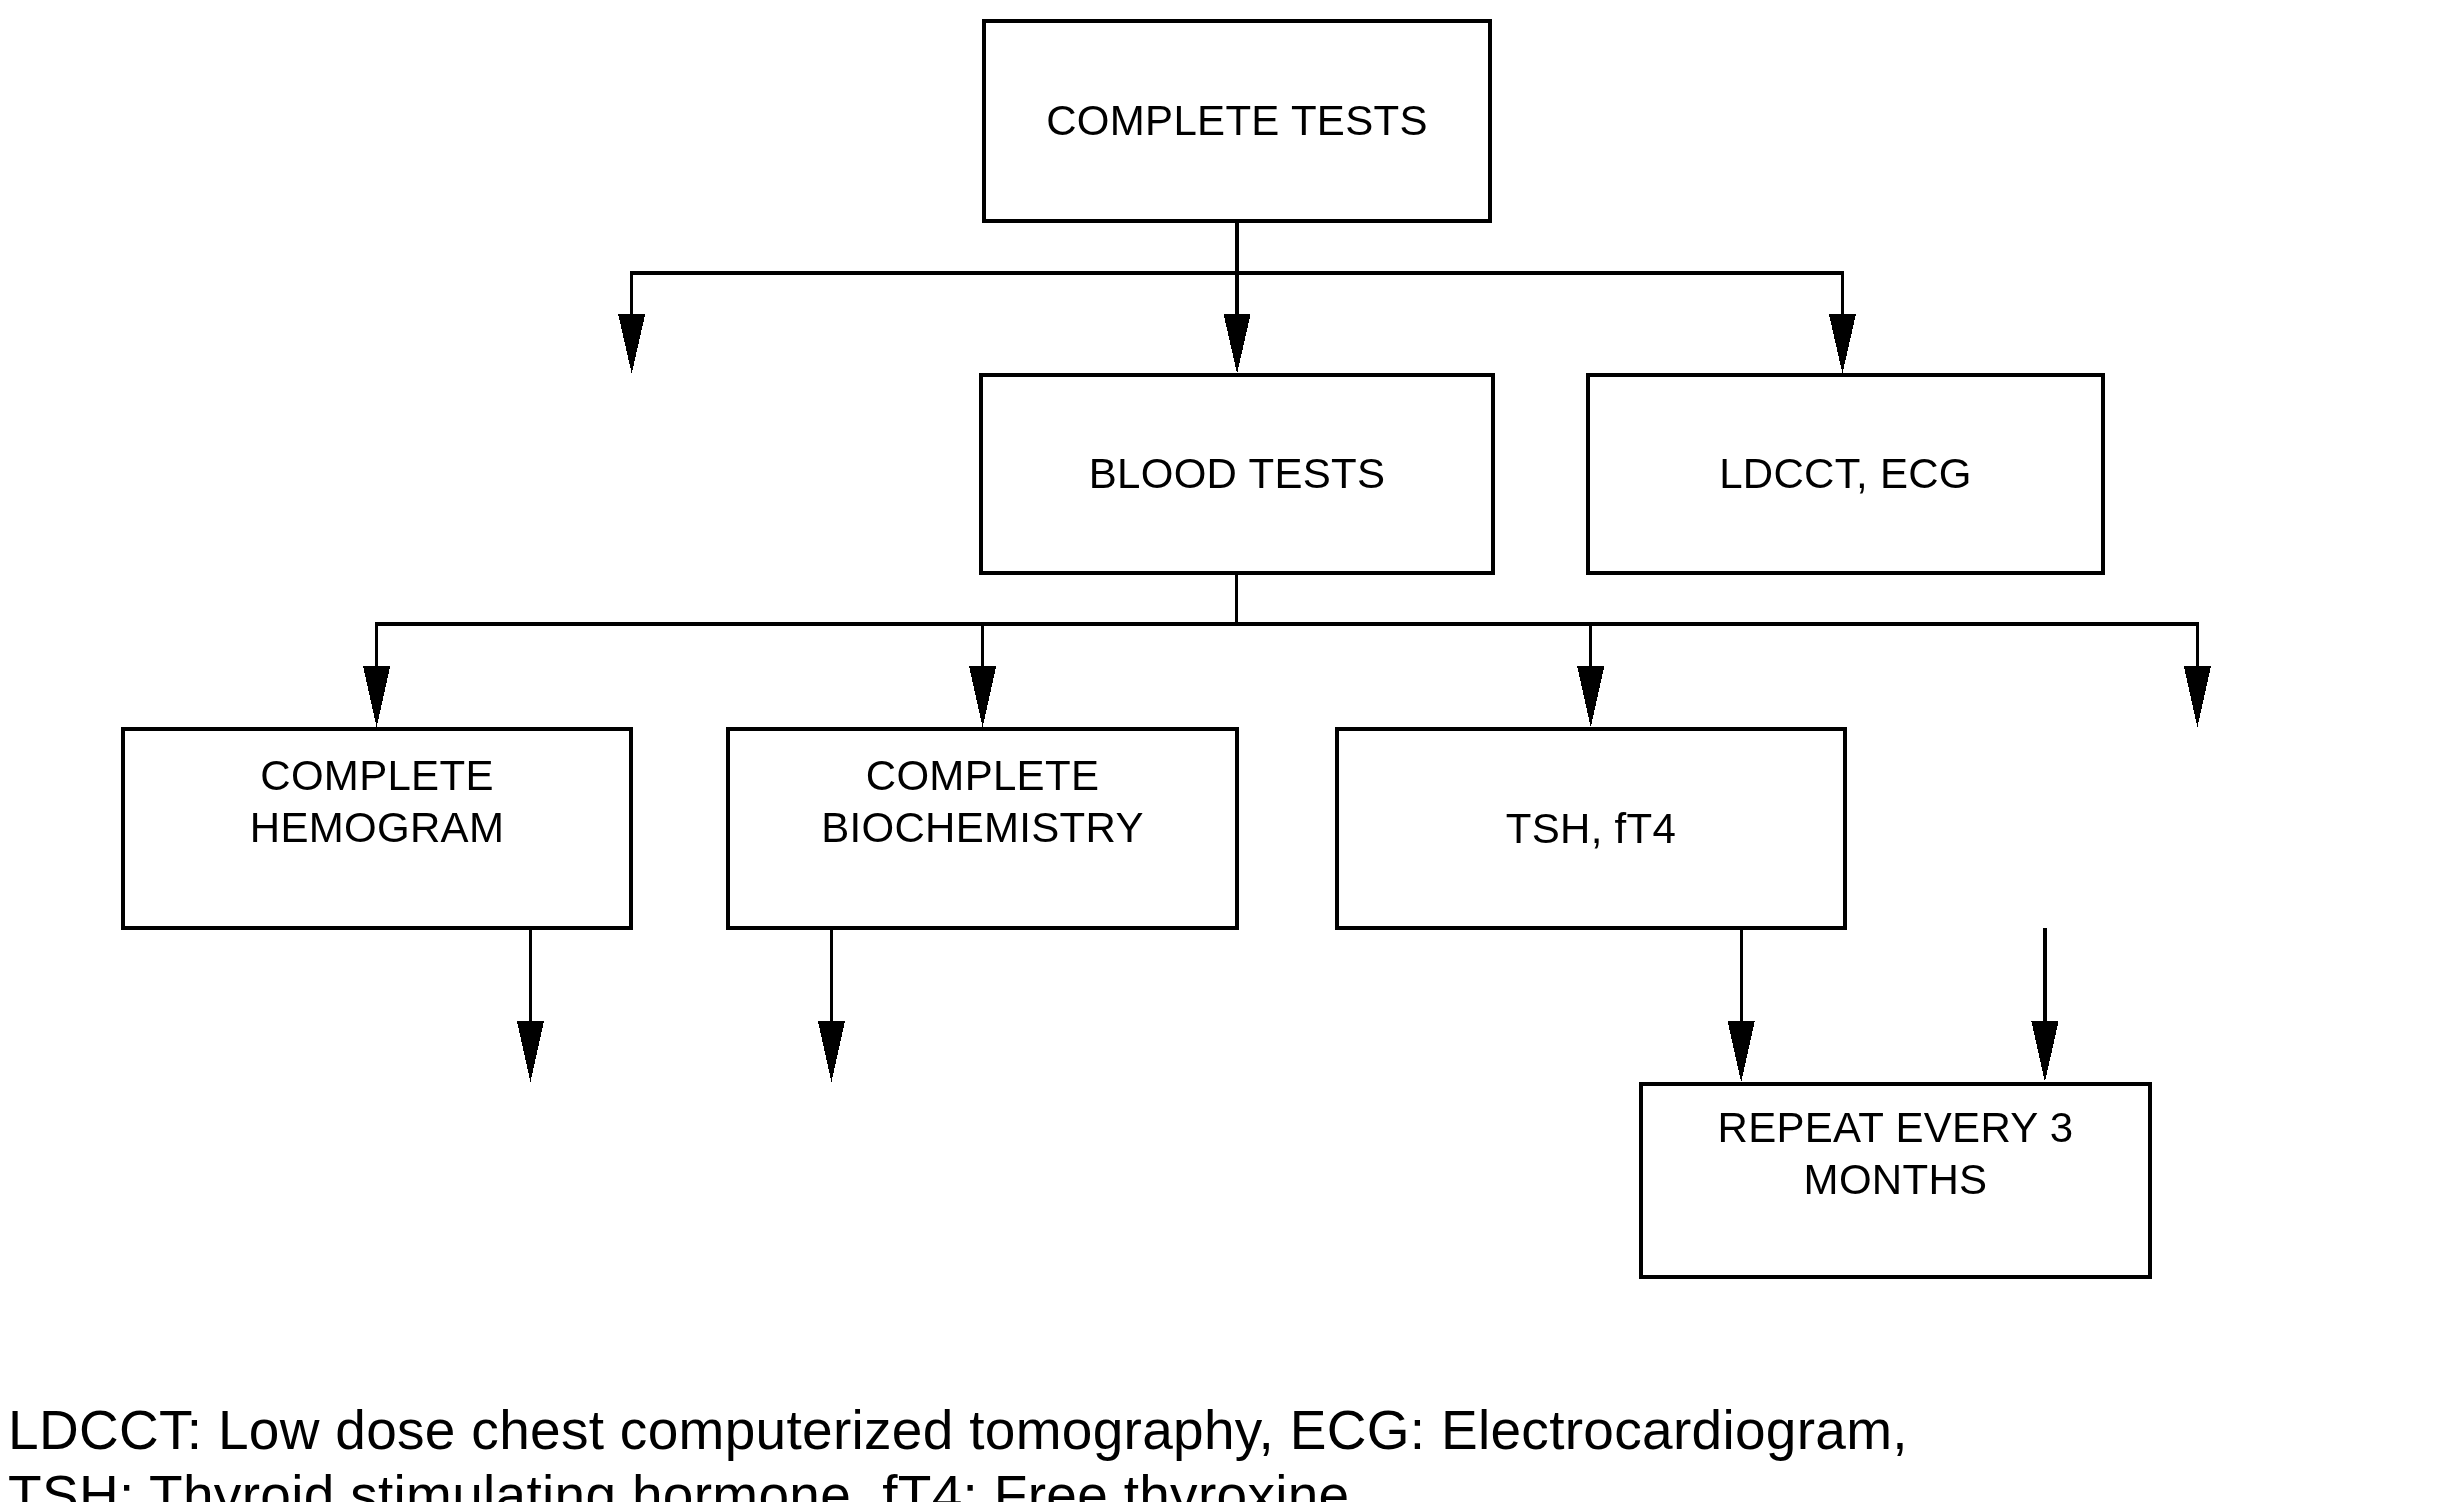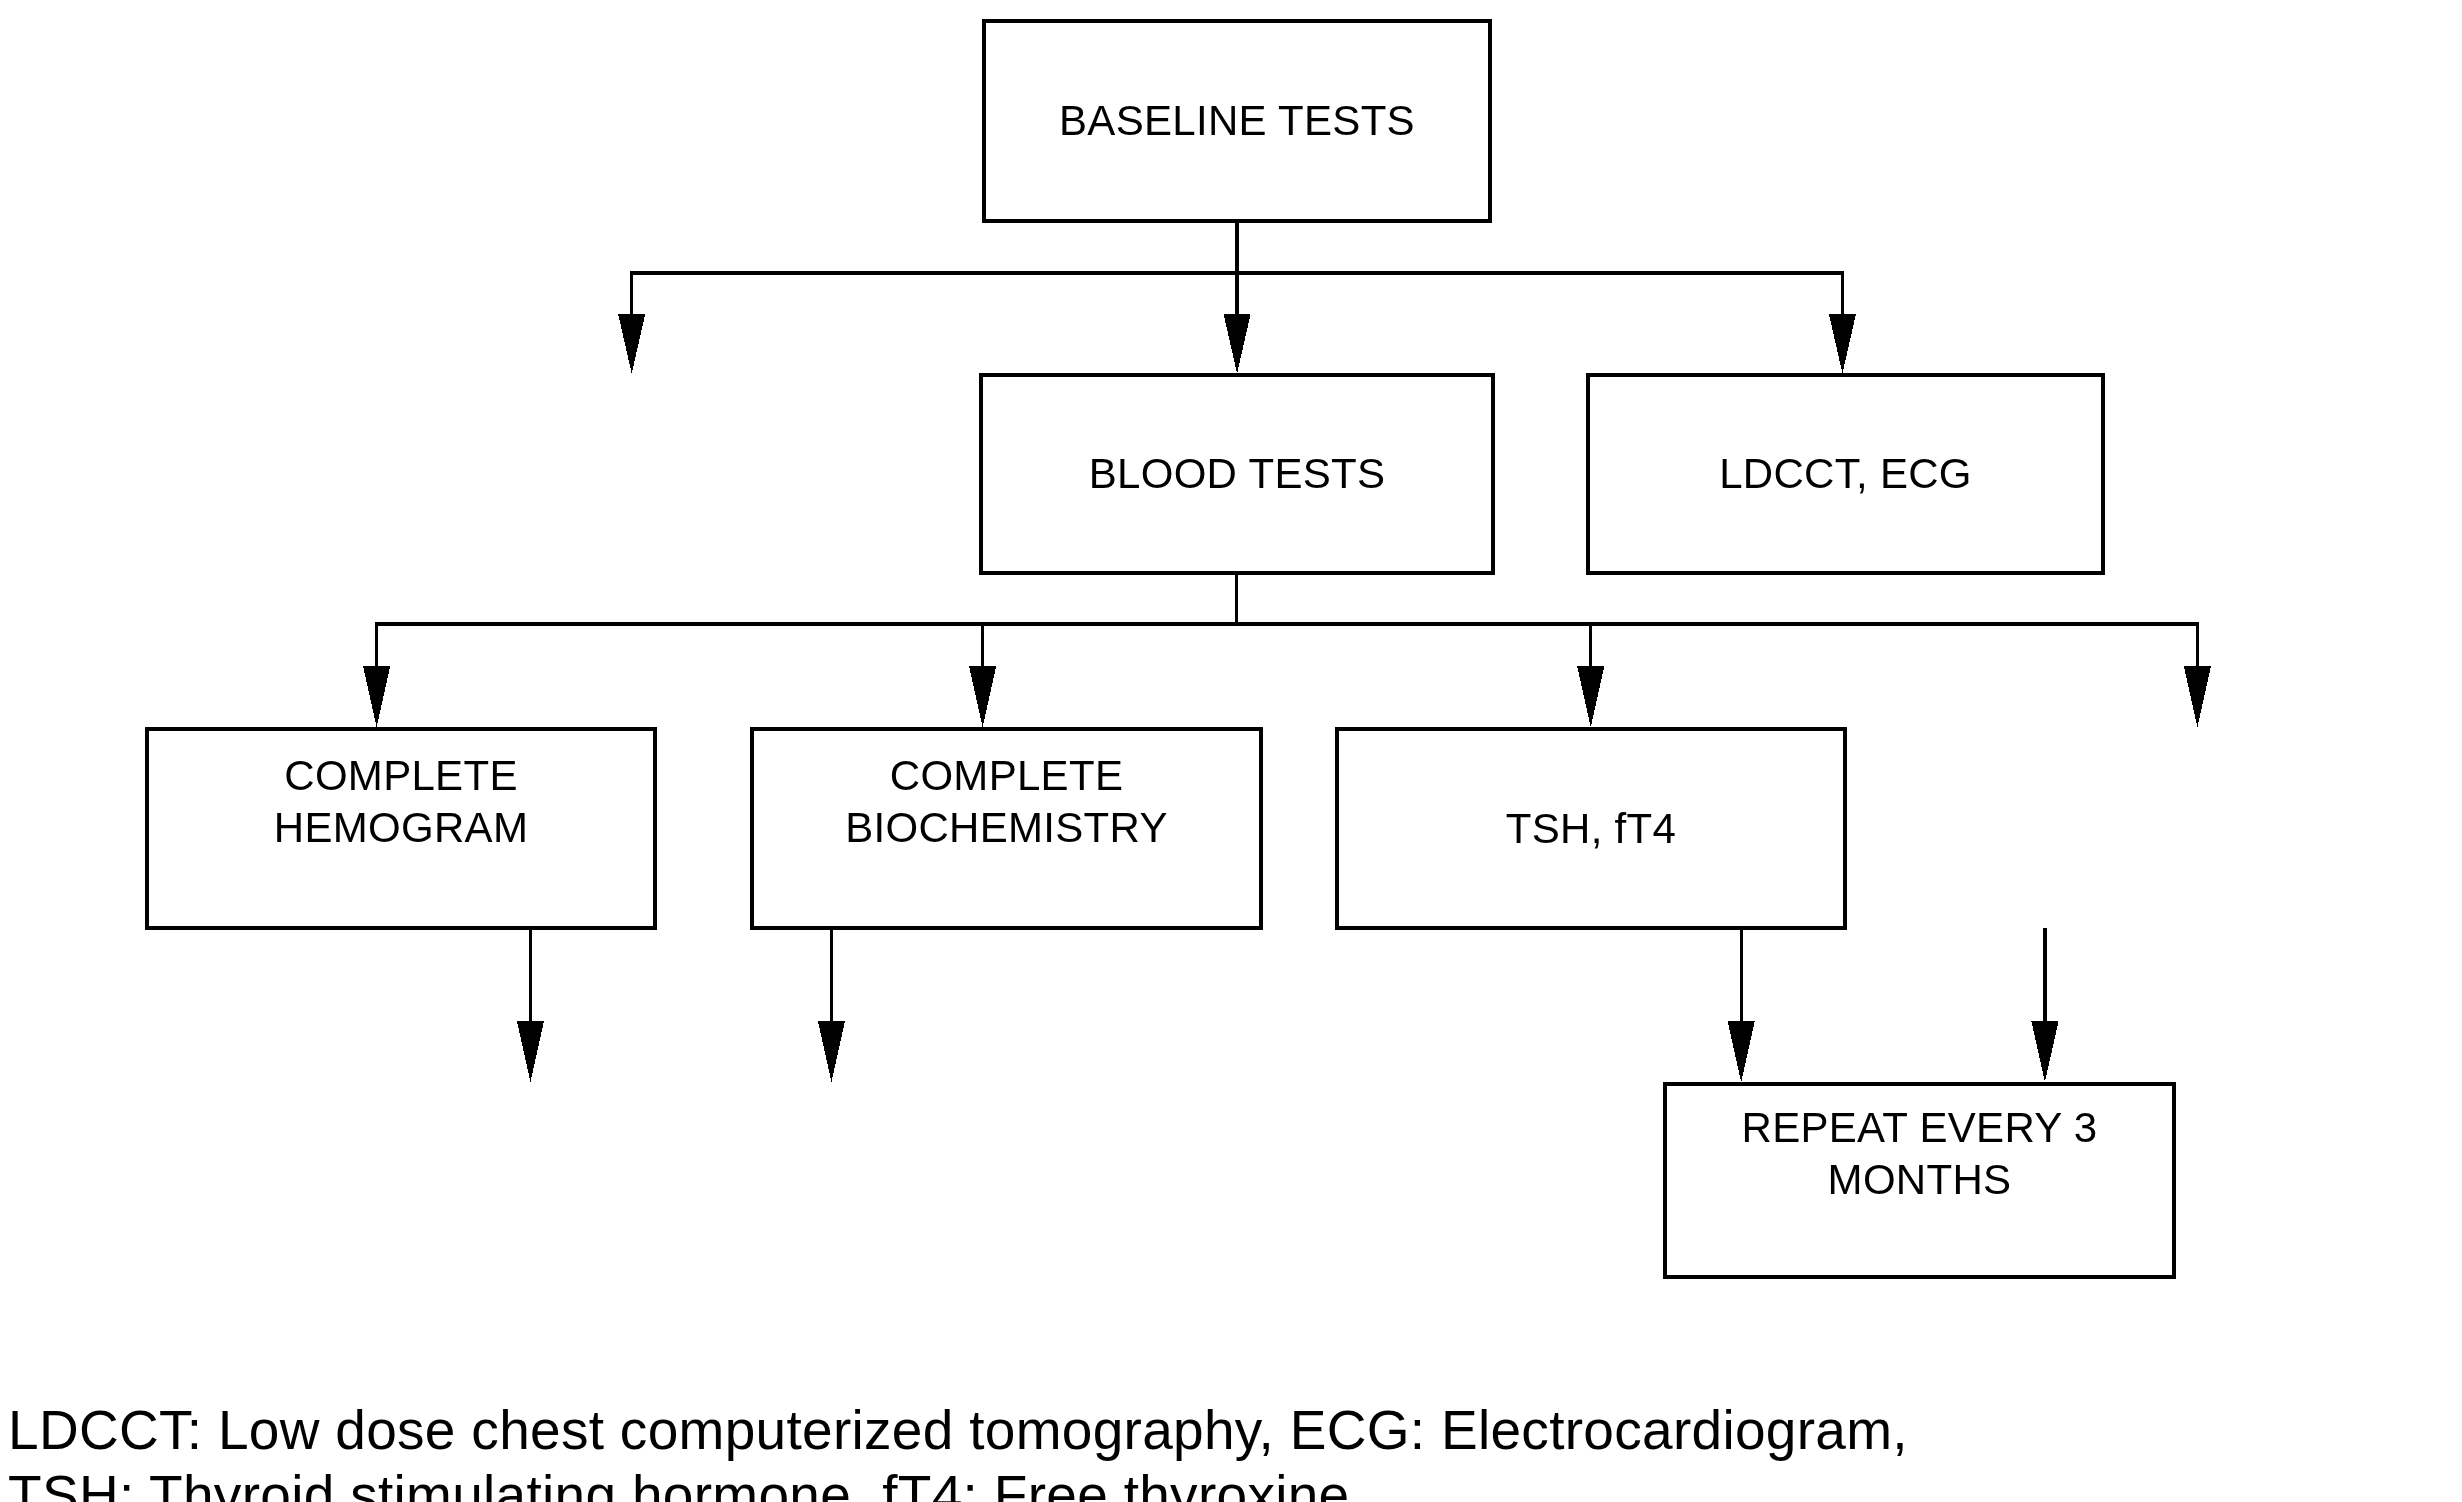--- a/index.html
+++ b/index.html
@@ -35,21 +35,20 @@
     text-align: center;
   }
   .node .label {
     font-size: 42px;
     line-height: 1.22;
     letter-spacing: 0.3px;
     white-space: pre-line;
   }
   .node.two-line {
     padding-bottom: 54px; 
-    margin-left: 24px;
   }
   .legend {
     position: absolute;
     left: 8px;
     top: 1355px;
     font-size: 55px;
     line-height: 1.18;
     letter-spacing: 0.3px;
     text-align: left;
     margin-top: 43px;
@@ -95,21 +94,21 @@
 
     <g>
       <line x1="2580" y1="1375" x2="2580" y2="1520" stroke-width="5"></line>
       <polygon points="2560,1513 2600,1513 2580,1603" stroke="none"></polygon>
       <line x1="3030" y1="1375" x2="3030" y2="1520" stroke-width="5"></line>
       <polygon points="3010,1513 3050,1513 3030,1603" stroke="none"></polygon>
     </g>
   </svg>
 
   <div class="node" style="left:982px; top:19px; width:510px; height:204px">
-    <span class="label">BASELINE TESTS</span>
+    <span class="label">COMPLETE TESTS</span>
   </div>
 
 
   <div class="node" style="left:979px; top:373px; width:516px; height:202px">
     <span class="label">BLOOD TESTS</span>
   </div>
 
   <div class="node" style="left:1586px; top:373px; width:519px; height:202px">
     <span class="label">LDCCT, ECG</span>
   </div>

